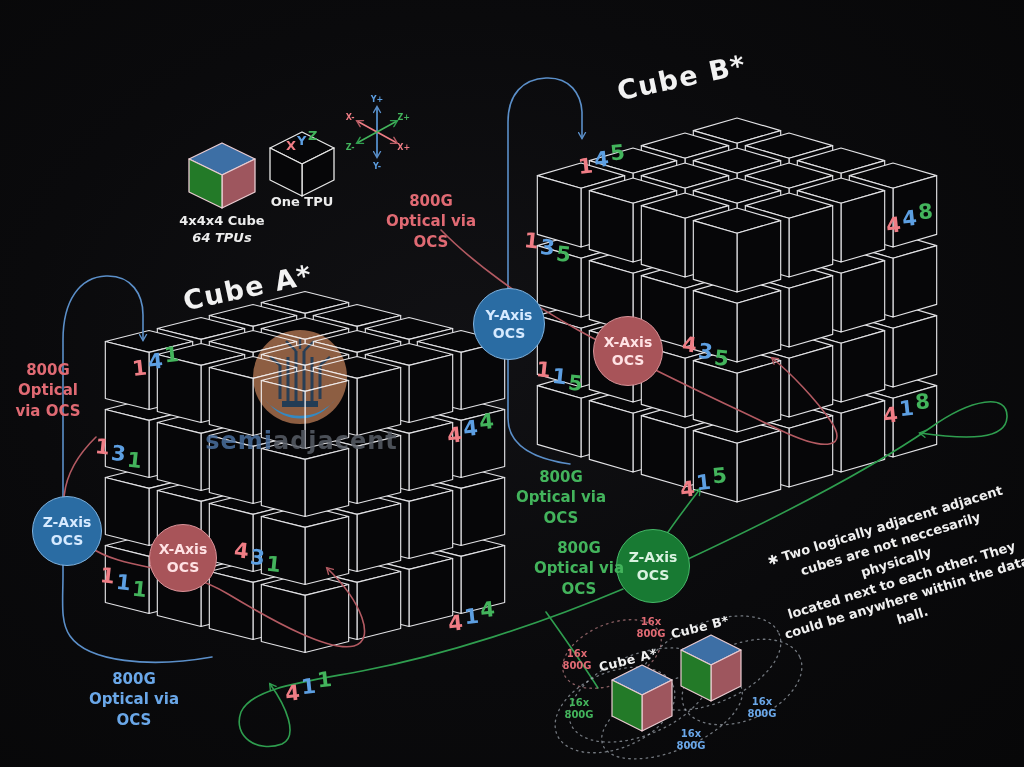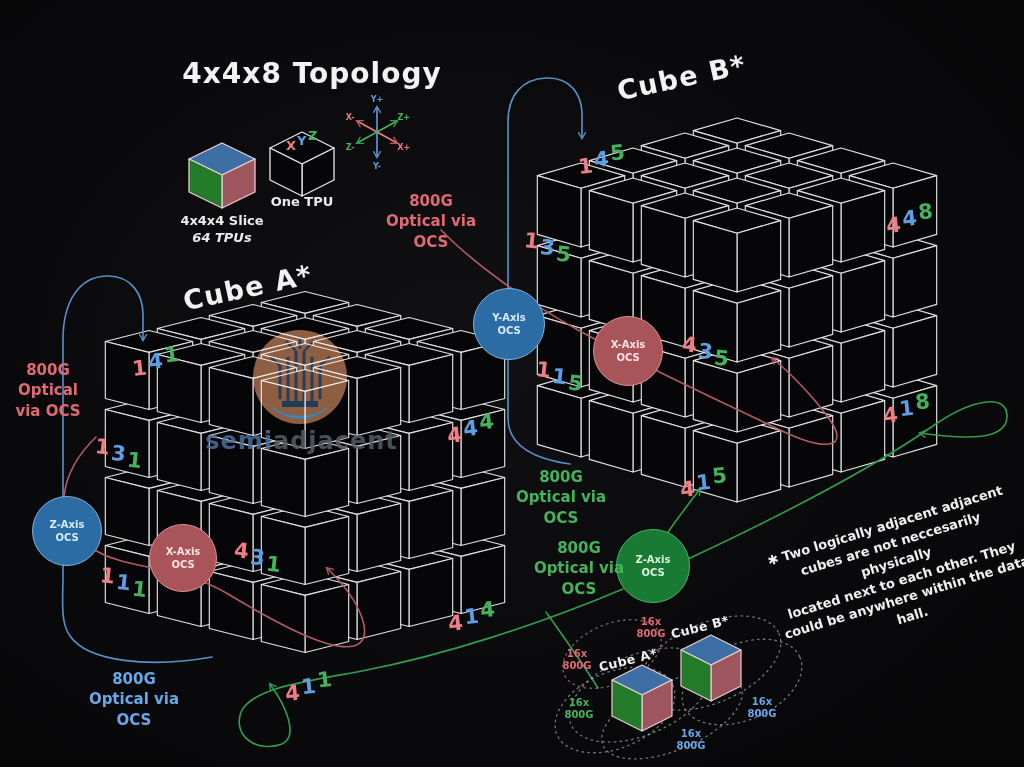--- a/index.html
+++ b/index.html
@@ -15,21 +15,21 @@
   .title1{font-size:30px;font-weight:700;color:#f3f3f3;letter-spacing:1px;}
   .title2{font-size:28px;font-weight:700;color:#f3f3f3;letter-spacing:1px;}
   .cube-label{font-size:27px;font-weight:700;color:#f2f2f2;letter-spacing:1.5px;}
   .legend-txt{font-size:13px;font-weight:700;color:#ececec;line-height:1.35;}
   .face-label{position:absolute;font-weight:700;font-size:21px;display:flex;transform:translate(-50%,-50%);line-height:1;}
   .face-label span{display:block;margin:0 1px;}
   .c0{color:var(--digit-red);} .c1{color:var(--digit-blue);} .c2{color:var(--digit-green);}
   .red{color:var(--label-red);} .blue{color:var(--label-blue);} .green{color:var(--label-green);}
   .link-label{position:absolute;font-size:15px;font-weight:700;line-height:1.35;text-align:center;transform:translate(-50%,0);}
   .ocs{position:absolute;border-radius:50%;display:flex;flex-direction:column;align-items:center;justify-content:center;
-       font-size:10px;font-weight:700;transform:translate(-50%,-50%);line-height:1.3;text-align:center;}
+       font-size:14px;font-weight:700;transform:translate(-50%,-50%);line-height:1.3;text-align:center;}
   .ocs.blue-c{background:var(--circ-blue);border:1.5px solid #7fb3e0;color:#d6eaff;}
   .ocs.red-c{background:var(--circ-red);border:1.5px solid #d99298;color:#ffe2e4;}
   .ocs.green-c{background:var(--circ-green);border:1.5px solid #46b868;color:#d9f2e0;}
   .mini-link{position:absolute;font-size:10px;font-weight:700;line-height:1.2;text-align:center;transform:translate(-50%,0);}
   .mini-cube-label{position:absolute;font-size:12.5px;font-weight:700;color:#f0f0f0;transform:translate(-50%,-50%) rotate(-14deg);letter-spacing:.5px;}
   #footnote{position:absolute;left:770px;top:515px;width:258px;transform:rotate(-17deg);
             font-size:13px;font-weight:600;line-height:1.45;color:#f0f0f0;text-align:center;white-space:pre-line;}
   #wm-text{position:absolute;left:295px;top:427px;transform:translate(-50%,0);font-size:24px;font-weight:700;letter-spacing:1px;opacity:.85;}
   #wm-text .semi{color:#4a6f9e;padding-left:13px;} #wm-text .rest{color:#585d66;}
   .xyz{position:absolute;font-size:13px;font-weight:700;}
@@ -504,23 +504,22 @@
       <text x="8.2" y="26.259999999999998" fill="#ef7d85" font-size="8" font-weight="bold" text-anchor="middle">X-</text>
       <line x1="35" y1="38" x2="55" y2="49" stroke="#ef7d85" stroke-width="1.6" marker-end="url(#m-red)"></line>
       <text x="61.8" y="55.74" fill="#ef7d85" font-size="8" font-weight="bold" text-anchor="middle">X+</text>
       <line x1="35" y1="38" x2="55" y2="27" stroke="#43b45c" stroke-width="1.6" marker-end="url(#m-green)"></line>
       <text x="61.8" y="26.259999999999998" fill="#43b45c" font-size="8" font-weight="bold" text-anchor="middle">Z+</text>
       <line x1="35" y1="38" x2="15" y2="49" stroke="#43b45c" stroke-width="1.6" marker-end="url(#m-green)"></line>
       <text x="8.2" y="55.74" fill="#43b45c" font-size="8" font-weight="bold" text-anchor="middle">Z-</text>
     </svg>
 
   <div id="overlay">
-    <div class="abs ctr title2" style="left:312px;top:57px;width:420px;">4x4x8 Topology</div>
-
-    <div class="abs ctr legend-txt" style="left:222px;top:212px;width:120px;">4x4x4 Slice</div>
+
+    <div class="abs ctr legend-txt" style="left:222px;top:212px;width:120px;">4x4x4 Cube</div>
     <div class="abs ctr legend-txt" style="left:222px;top:229px;width:120px;font-style:italic;">64 TPUs</div>
     <div class="abs ctr legend-txt" style="left:302px;top:193px;width:100px;">One TPU</div>
     <span class="xyz" style="left:286px;top:138px;color:var(--digit-red);">X</span>
     <span class="xyz" style="left:297px;top:133px;color:var(--digit-blue);">Y</span>
     <span class="xyz" style="left:308px;top:128px;color:var(--digit-green);">Z</span>
 
     <div class="abs cube-label" style="left:182px;top:272px;transform:rotate(-12deg);">Cube A*</div>
     <div class="abs cube-label" style="left:616px;top:62px;transform:rotate(-12deg);">Cube B*</div>
 
     <div id="footnote">✱ Two logically adjacent adjacent

